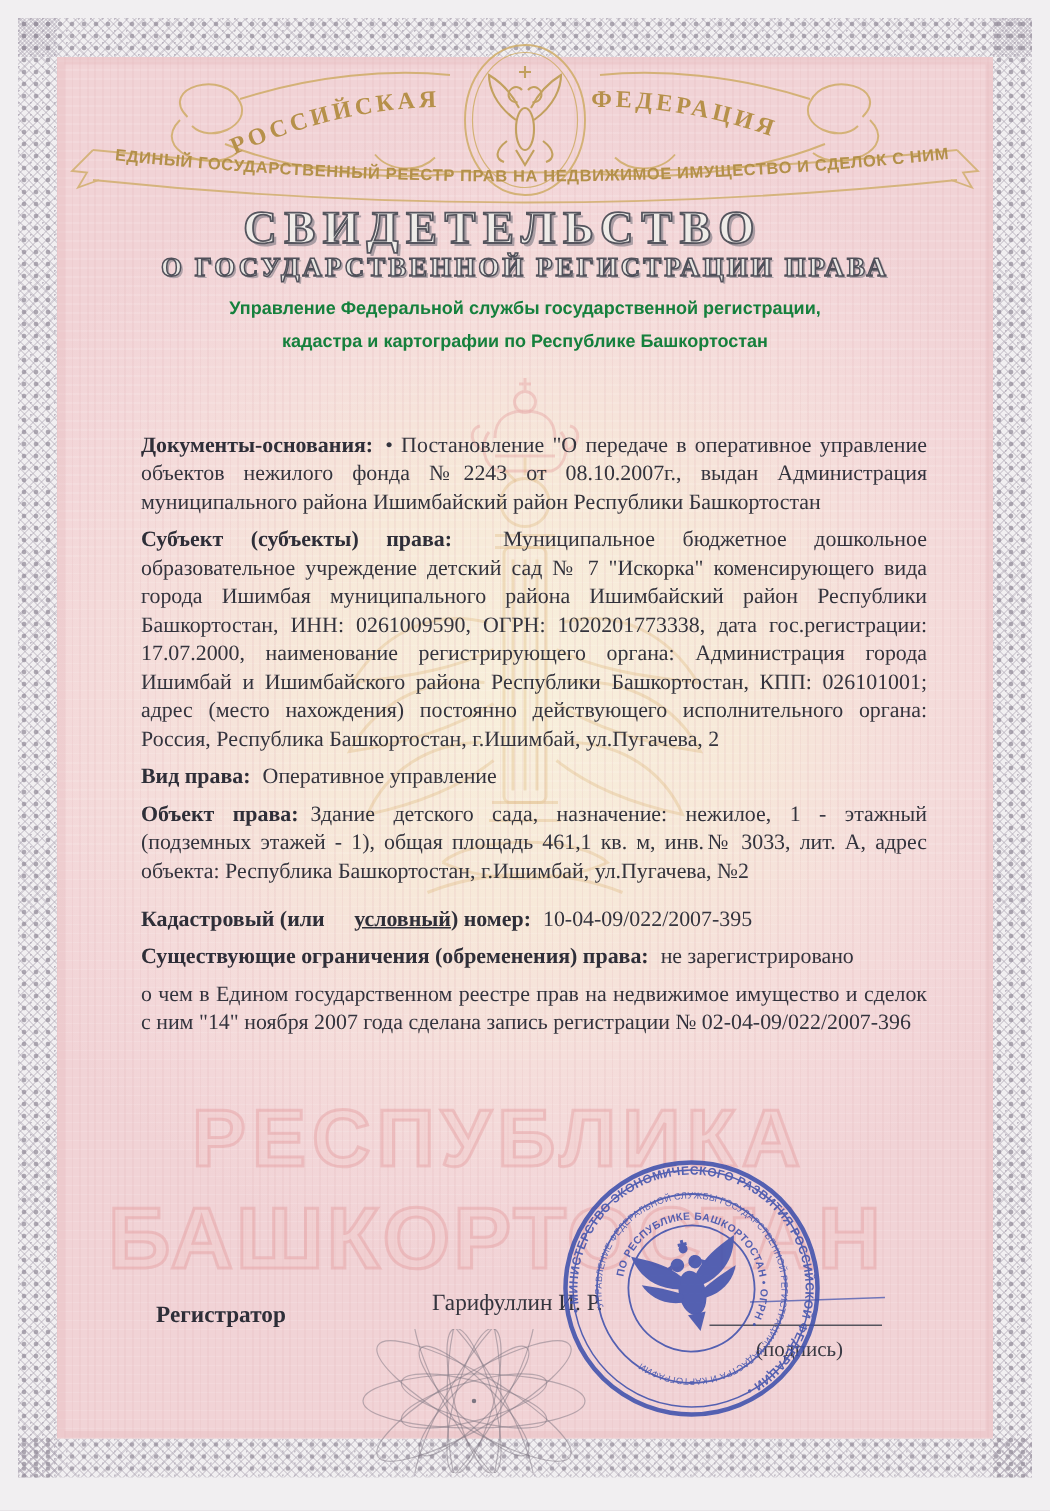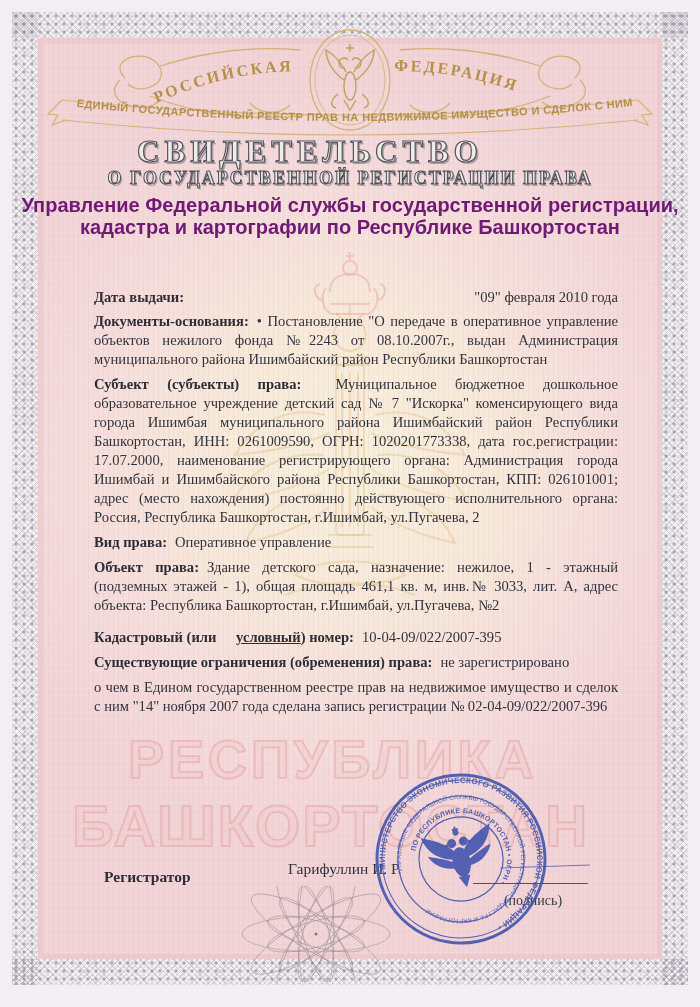--- a/index.html
+++ b/index.html
@@ -21,28 +21,28 @@
       background:
         repeating-linear-gradient(90deg, rgba(226,178,182,.18) 0 1px, transparent 1px 5px),
         repeating-linear-gradient(0deg, rgba(255,255,255,.12) 0 1px, transparent 1px 6px),
         radial-gradient(ellipse 62% 42% at 50% 46%, #f8f0dc 0%, #f7e9d9 38%, #f5dedb 64%, #f3d7d9 85%, #f1d3d6 100%);
       box-shadow: inset 0 0 0 5px rgba(230,186,190,.35);}
   
   .hdr-svg{position:absolute;left:0;top:8px;width:700px;height:130px;}
   .title{position:absolute;left:0;top:134px;width:620px;text-align:center;
       font-weight:bold;font-size:31px;letter-spacing:5px;color:#efece8;
       -webkit-text-stroke:1.2px #55555e;
-      text-shadow:2px 2px 0 rgba(110,110,120,.55);}
+      text-shadow:2px 2px 0 rgba(110,110,120,.55);padding-left:25px;}
   .title2{position:absolute;left:0;top:168px;width:700px;text-align:center;
       font-weight:bold;font-size:18px;letter-spacing:2px;color:#e9e6e2;
       -webkit-text-stroke:1px #50505a;
       text-shadow:1.5px 1.5px 0 rgba(110,110,120,.5);}
   .authority{position:absolute;left:0;top:194px;width:700px;text-align:center;
-      font-family:"Liberation Sans", sans-serif;font-weight:bold;font-size:20px;
-      line-height:22px;color:#701a75;}
+      font-family:"Liberation Sans", sans-serif;font-weight:bold;font-size:12px;
+      line-height:22px;color:#15803d;}
   
   .wm-crown{position:absolute;left:300px;top:240px;width:100px;height:100px;opacity:.55;z-index:1;}
   .wm-emblem{position:absolute;left:205px;top:295px;width:290px;height:330px;opacity:.5;z-index:0;}
   .wm-text{position:absolute;z-index:1;font-family:"Liberation Sans", sans-serif;font-weight:bold;
       color:rgba(240,196,198,.28);-webkit-text-stroke:2px rgba(226,148,150,.38);
       white-space:nowrap;}
   .wm-line1{left:128px;top:728px;font-size:54px;letter-spacing:4px;}
   .wm-line2{left:72px;top:792px;font-size:58px;letter-spacing:2px;}
   
   .body-text{position:absolute;left:94px;top:288px;width:524px;z-index:2;
@@ -153,24 +153,20 @@
       <path d="M174,200 C210,200 238,220 250,248 C212,240 186,228 166,212"></path>
       <path d="M90,280 C110,262 180,262 200,280 C170,294 120,294 90,280"></path>
       <path d="M80,300 C120,284 170,284 210,300"></path>
     </g>
   </svg>
 
   <div class="wm-text wm-line1">РЕСПУБЛИКА</div>
   <div class="wm-text wm-line2">БАШКОРТОСТАН</div>
 
   <div class="body-text">
-    <div class="date-row">
-      <span class="lbl">Дата выдачи:</span>
-      <span>"09" февраля 2010 года</span>
-    </div>
     <p><span class="lbl">Документы-основания:</span><span class="gap-sm"></span><span>•  Постановление "О передаче в оперативное управление объектов нежилого фонда №2243 от 08.10.2007г., выдан Администрация муниципального района Ишимбайский район Республики Башкортостан</span></p>
     <p><span class="lbl">Субъект (субъекты) права:</span><span class="gap"></span><span>Муниципальное бюджетное дошкольное образовательное учреждение детский сад № 7 "Искорка" коменсирующего вида города Ишимбая муниципального района Ишимбайский район Республики Башкортостан, ИНН: 0261009590, ОГРН: 1020201773338, дата гос.регистрации: 17.07.2000, наименование регистрирующего органа: Администрация города Ишимбай и Ишимбайского района Республики Башкортостан, КПП: 026101001; адрес (место нахождения) постоянно действующего исполнительного органа: Россия, Республика Башкортостан, г.Ишимбай, ул.Пугачева, 2</span></p>
     <p><span class="lbl">Вид права:</span><span class="gap-sm"></span><span>Оперативное управление</span></p>
     <p><span class="lbl">Объект права:</span><span class="gap-sm"></span><span>Здание детского сада, назначение: нежилое, 1 - этажный (подземных этажей - 1), общая площадь 461,1 кв. м, инв.№ 3033, лит. А, адрес объекта: Республика Башкортостан, г.Ишимбай, ул.Пугачева, №2</span></p>
     <p class="mt"><span class="lbl">Кадастровый (или</span><span class="lbl">&nbsp;</span><span class="lbl u">условный</span><span class="lbl">) номер:</span><span class="gap-sm"></span><span>10-04-09/022/2007-395</span></p>
     <p><span class="lbl">Существующие ограничения (обременения) права:</span><span class="gap-sm"></span><span>не зарегистрировано</span></p>
     <p>о чем в Едином государственном реестре прав на недвижимое имущество и сделок с ним  "14" ноября 2007 года сделана запись регистрации № 02-04-09/022/2007-396</p>
   </div>
 
   <div class="registrar">Регистратор</div>

